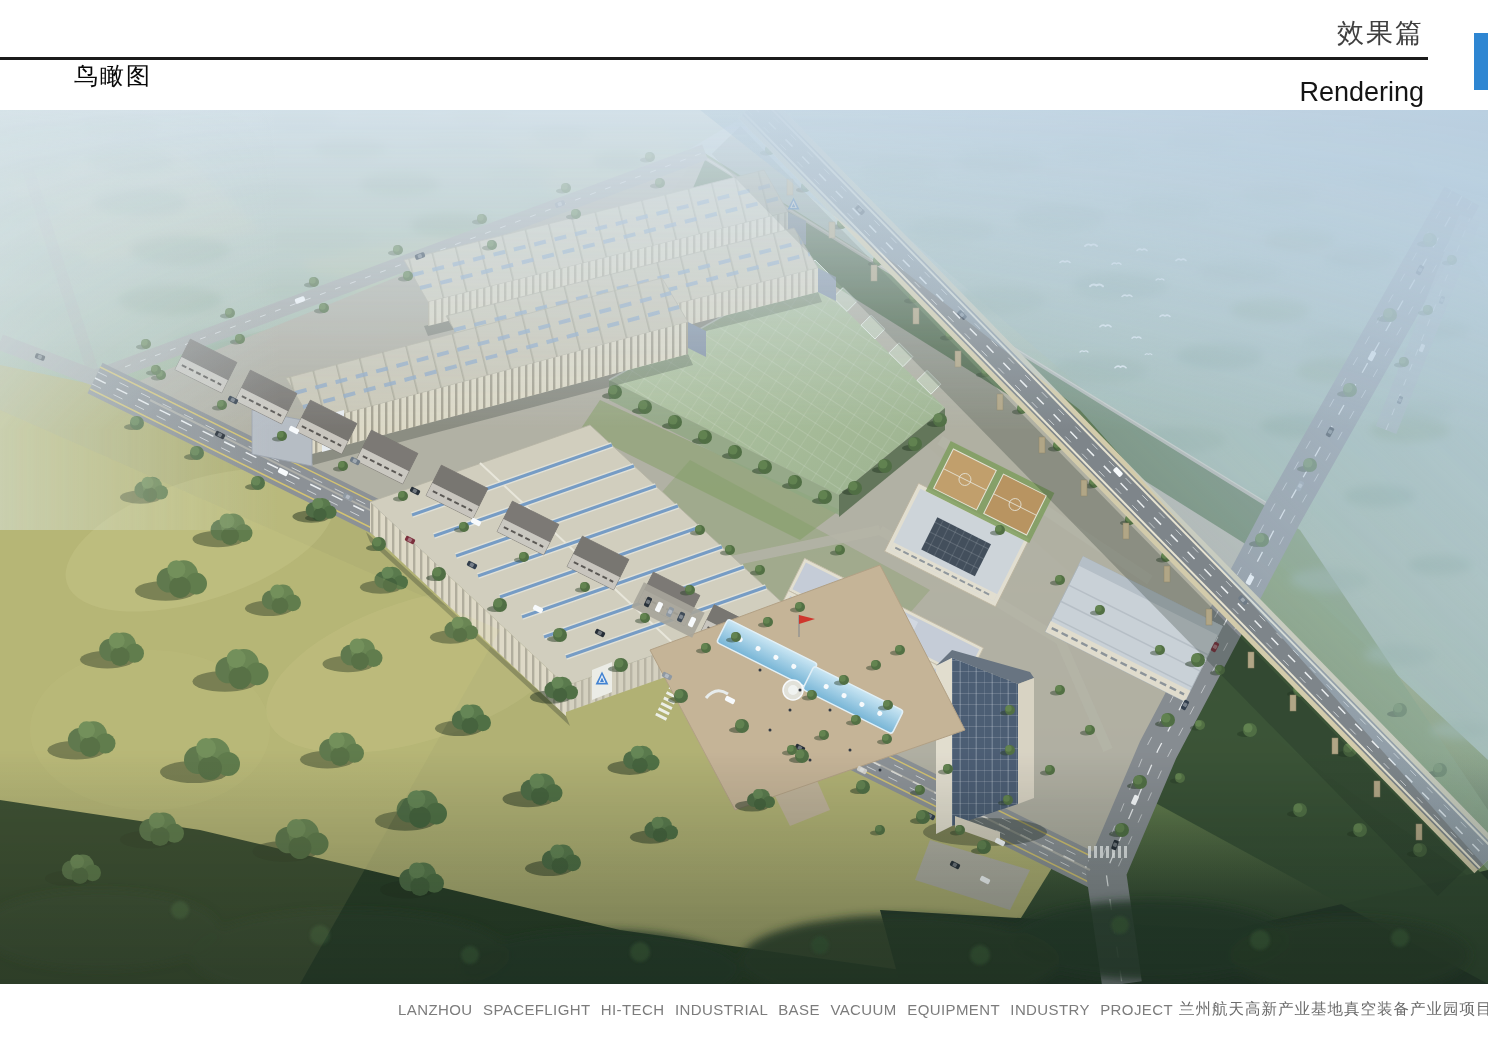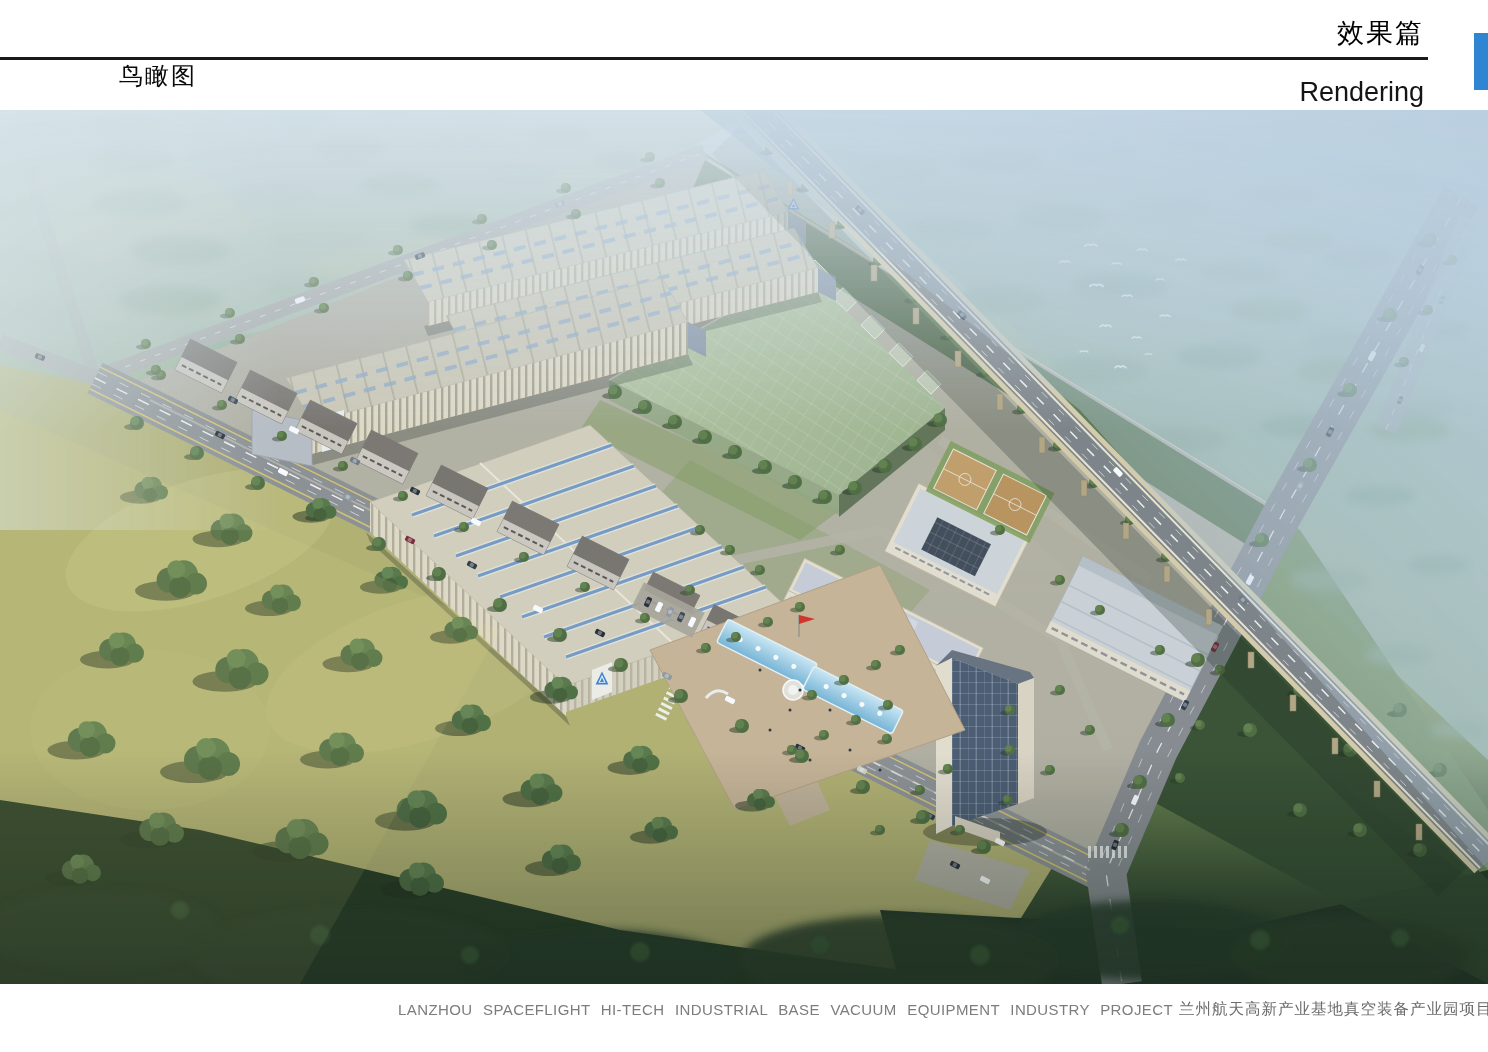--- a/index.html
+++ b/index.html
@@ -3,37 +3,37 @@
 <meta charset="utf-8">
 <style>
   html,body{margin:0;padding:0;background:#ffffff;}
   body{width:1488px;height:1052px;position:relative;overflow:hidden;
        font-family:"Liberation Sans","DejaVu Sans",sans-serif;}
   .page{position:absolute;inset:0;background:#fff;}
   
   .hdr-rule{position:absolute;left:0;top:57px;width:1428px;height:3px;background:#1b1b1b;}
   .hdr-cn{position:absolute;right:64px;top:20px;font-size:27px;letter-spacing:2px;line-height:1;}
   .hdr-en{position:absolute;right:64px;top:63px;font-size:27px;color:#141414;line-height:1;margin-top:16px;}
-  .hdr-page-label{position:absolute;left:74px;top:64px;font-size:24px;color:#090909;letter-spacing:2px;line-height:1;margin-left:45px;}
+  .hdr-page-label{position:absolute;left:74px;top:64px;font-size:24px;color:#090909;letter-spacing:2px;line-height:1;}
   .hdr-tab{position:absolute;right:0;top:33px;width:14px;height:57px;}
   
   .figure{position:absolute;left:0;top:110px;width:1488px;height:874px;overflow:hidden;background:#a9bfc5;}
   .figure svg{display:block;}
   
   .caption{position:absolute;left:398px;top:999px;height:20px;display:flex;align-items:center;white-space:nowrap;}
   .cap-en{font-size:15px;color:#7c7c7c;letter-spacing:.4px;word-spacing:6px;}
   .cap-cn{font-size:15.5px;color:#6b6b6b;letter-spacing:1px;margin-left:6px;}
 </style>
 </head>
 <body>
 
 <div class="page">
 
   <div class="hdr-rule"></div>
-  <div class="hdr-cn" style="color:#000000;text-align:right;">效果篇</div>
+  <div class="hdr-cn" style="color:#404040;text-align:right;">效果篇</div>
   <div class="hdr-en">Rendering</div>
   <div class="hdr-page-label">鸟瞰图</div>
   <div class="hdr-tab" style="background:#2E86D2;"></div>
 
   <div class="figure">
   <svg width="1488" height="874" viewBox="0 0 1488 874" xmlns="http://www.w3.org/2000/svg">
     <defs>
       <linearGradient id="gBase" x1="0" y1="0" x2="0" y2="1">
         <stop offset="0" stop-color="#c6d4da"></stop>
             <stop offset=".18" stop-color="#b0c2b2"></stop>

